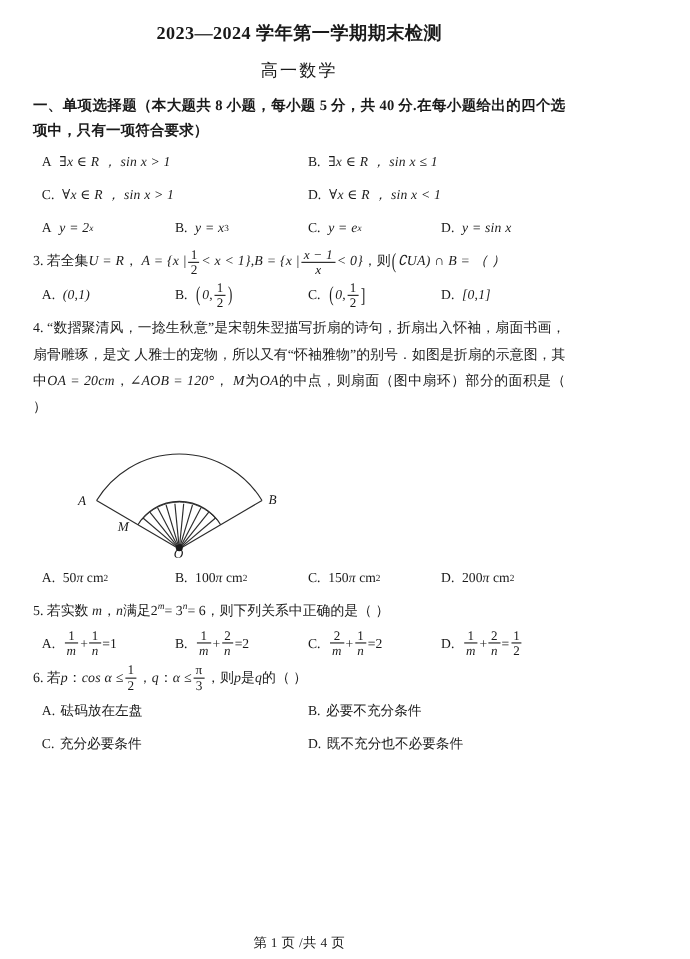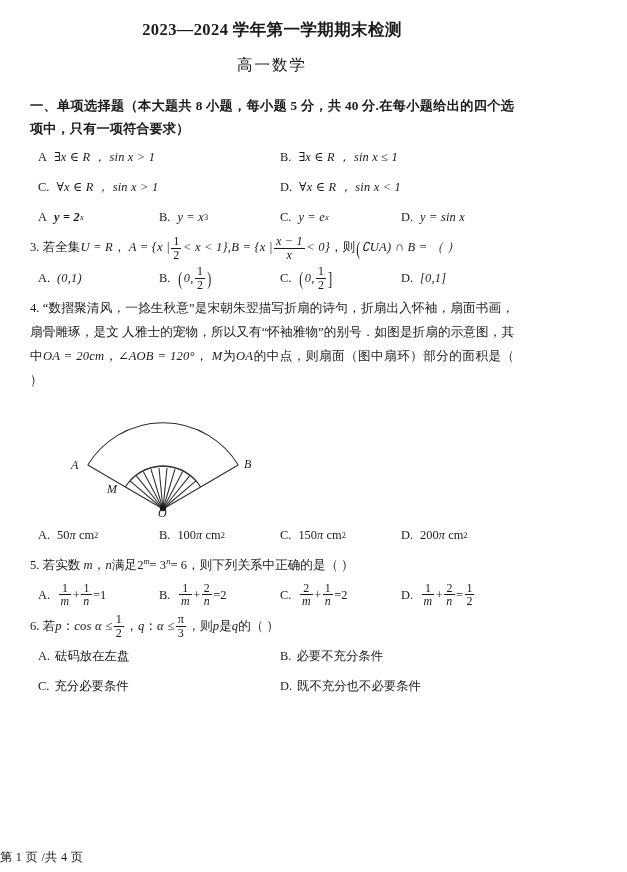--- a/index.html
+++ b/index.html
@@ -31,21 +31,21 @@
     text-align: center;
     font-weight: bold;
     font-size: 16.5px;
     letter-spacing: 0.4px;
     margin: 8px 0 0 0;
     line-height: 1.5;
   }
   .doc-subtitle {
     text-align: center;
     font-size: 15.5px;
-    margin: 10px 0 18px 0;
+    margin: 10px 0 8px 0;
     letter-spacing: 2px;
     line-height: 1.5;
   }
 
   
   .section-head {
     font-size: 13.2px;
     font-weight: bold;
     line-height: 1.75;
     margin: 8px 0 4px 0;
@@ -123,35 +123,36 @@
   }
   .brk-big {
     display: inline-block;
     font-size: 1.45em;
     line-height: 0.6;
     vertical-align: middle;
     font-style: normal;
     transform: scaleX(0.7);
     transform-origin: center;
   }
-  .bold-ans { font-weight: bold; }
+  .bold-ans { font-weight: normal; }
 
   
   .figure-wrap {
     margin: 12px 0 6px 0;
     padding-left: 8px;
   }
   .figure-wrap svg { display: block; }
 
   
   .footer {
     position: absolute;
     left: 0;
     right: 0;
     bottom: 6px;
+    text-align: center;
     font-size: 12.2px;
     letter-spacing: 0.3px;
   }
 </style>
 </head>
 <body>
 
 <div class="page">
   <div class="inner">
 

